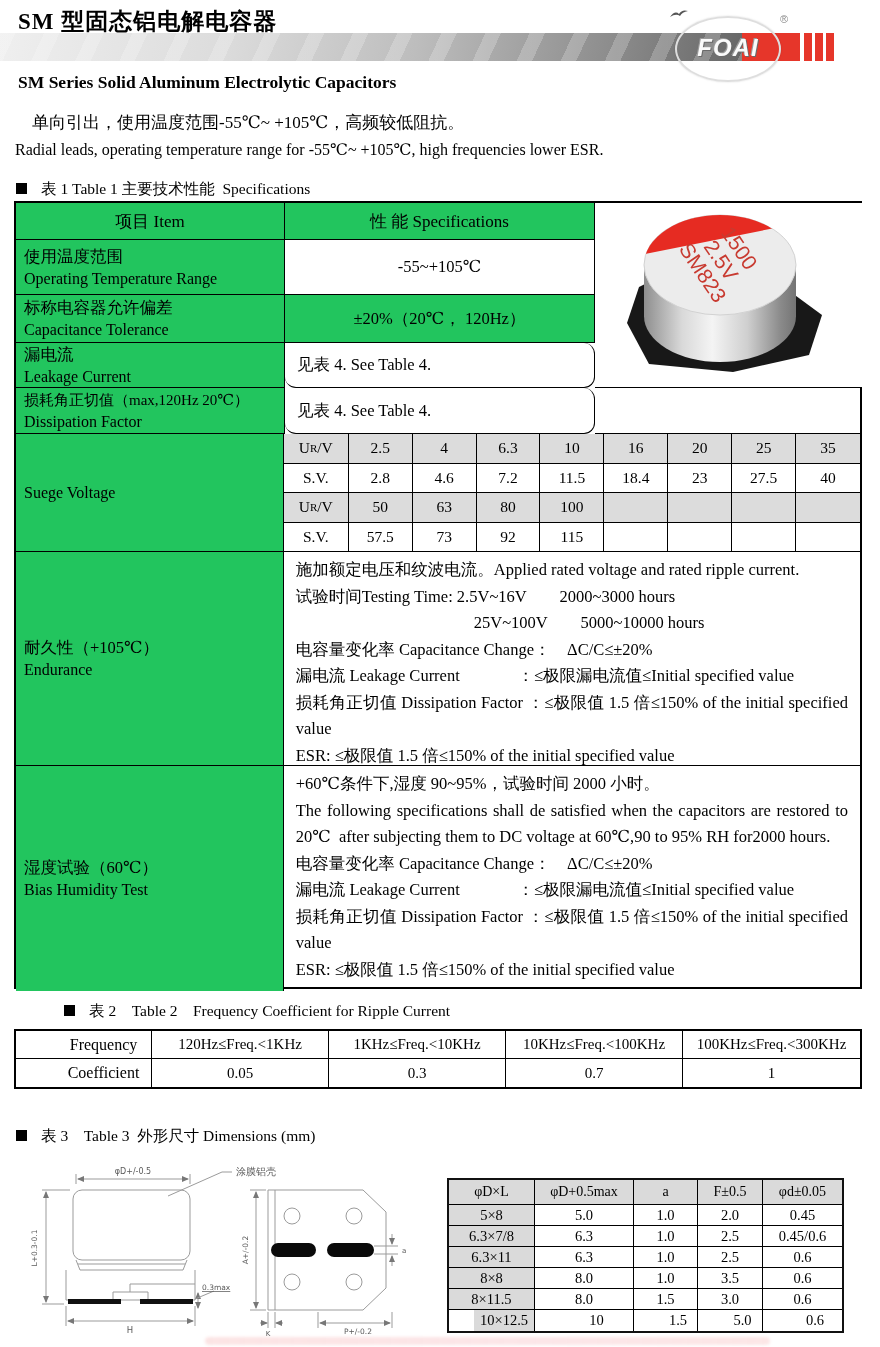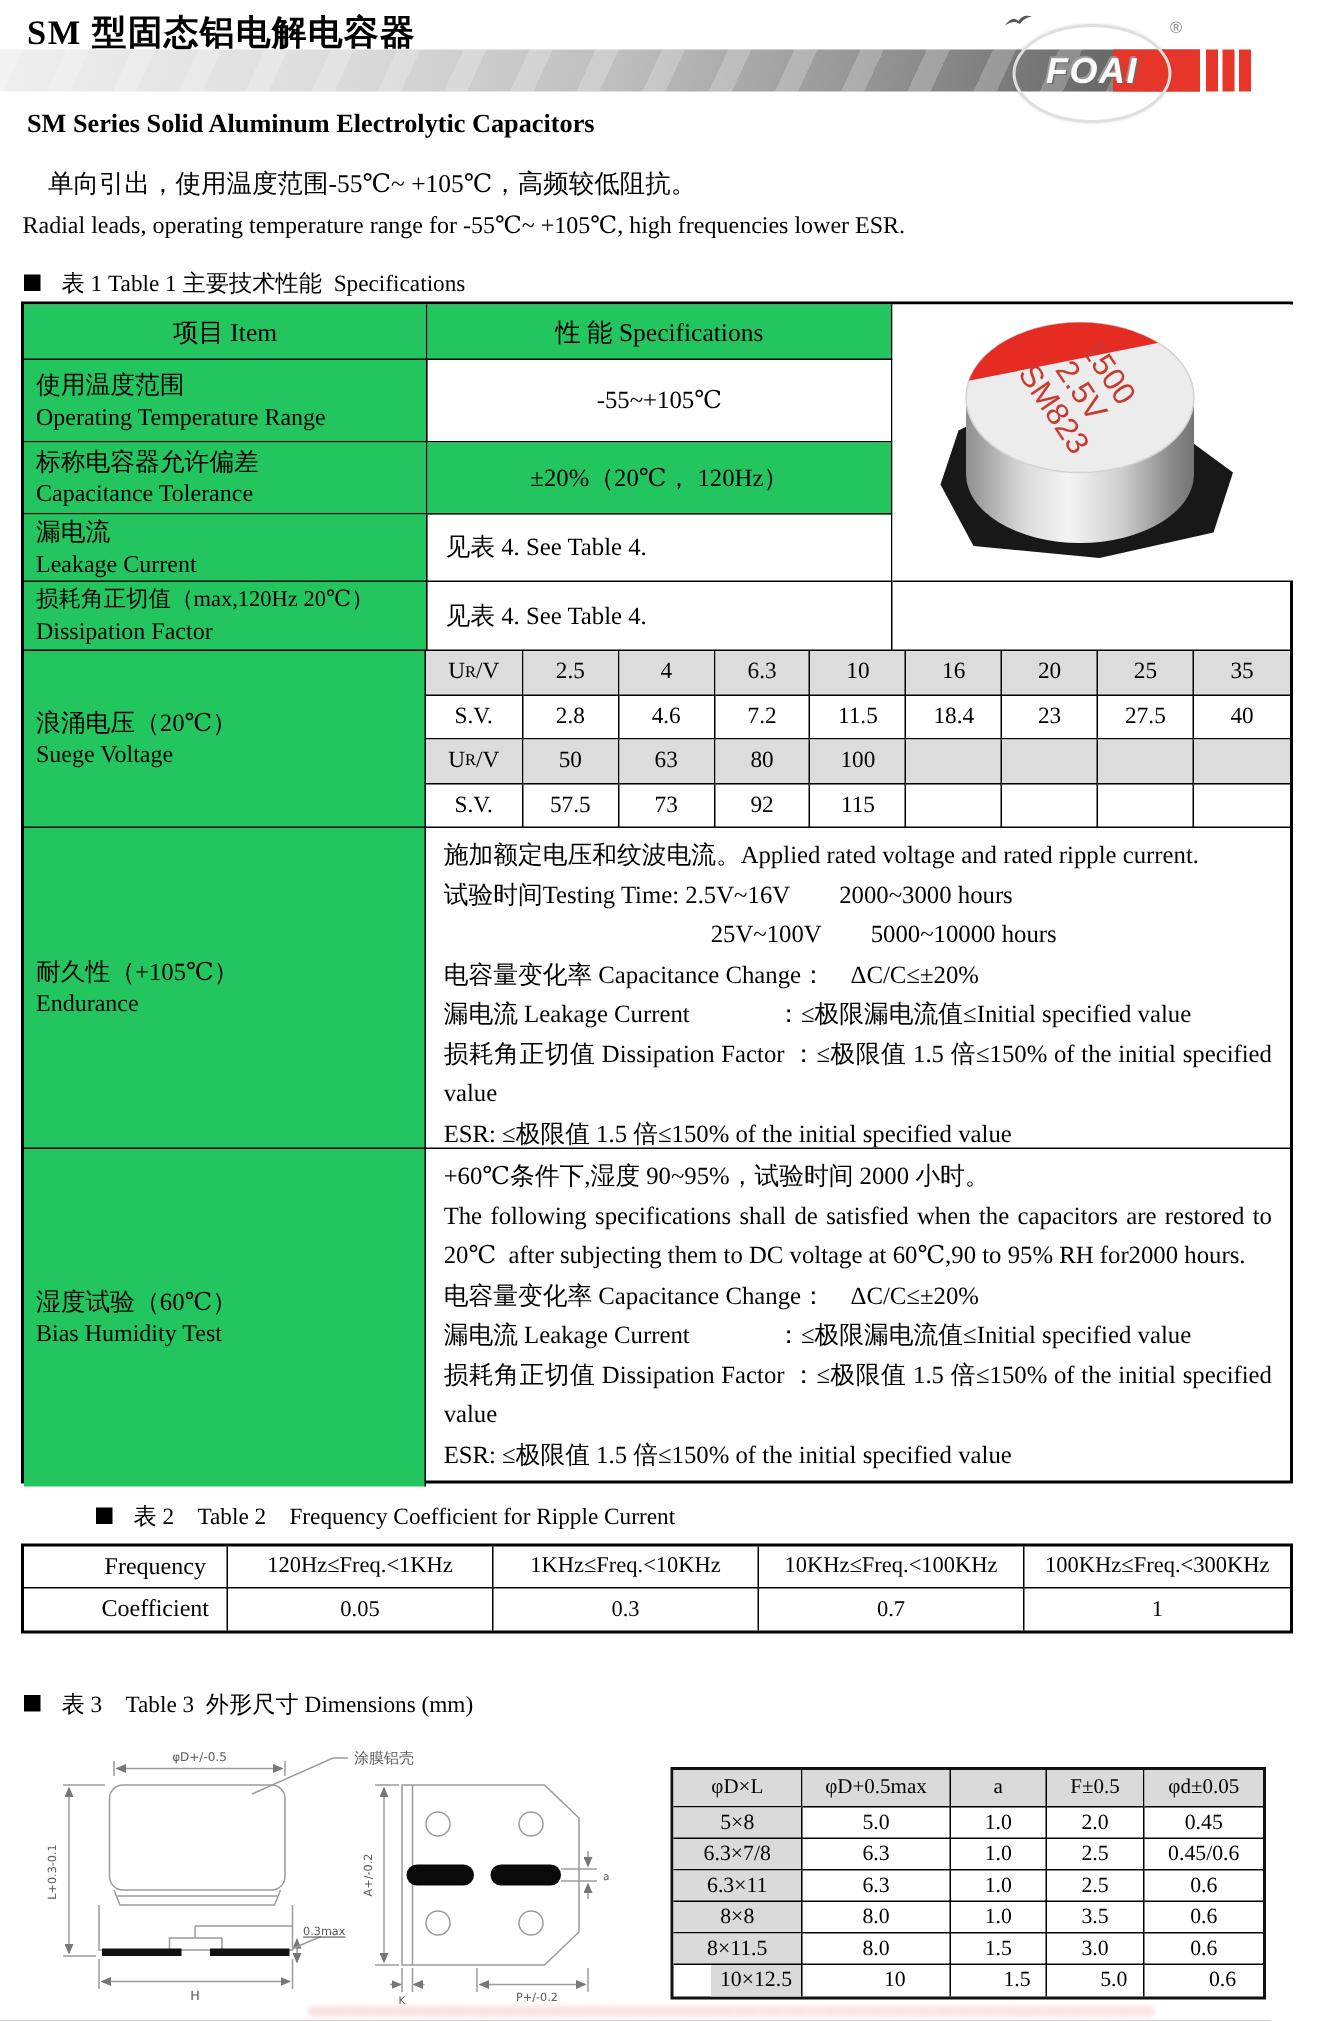--- a/index.html
+++ b/index.html
@@ -35,21 +35,21 @@
   .t1 { position: absolute; left: 14px; top: 201px; width: 848px; height: 788px; border: 2px solid #000; background: #fff; }
   .cell { border-right: 1px solid #000; border-bottom: 1px solid #000; }
   .gray { background: #22c55e; }
   .t1-top { display: flex; }
   .t1-left { width: 579px; }
   .t1-left .r { display: flex; }
   .c-item { width: 269px; padding: 3px 8px; display: flex; flex-direction: column; justify-content: center; }
   .c-item .cn { font-size: 16.5px; line-height: 22px; }
   .c-item .en { font-size: 16px; line-height: 21px; }
   .c-spec { width: 310px; display: flex; align-items: center; justify-content: center; font-size: 16.5px; }
-  .c-spec.left { justify-content: flex-start; padding-left: 12px; }
+  .c-spec.left { justify-content: flex-start; padding-left: 12px; border-radius: 11px; }
   .hd { justify-content: center; align-items: center; display: flex; font-size: 17px; }
   .t1-right { width: 269px; }
   .photo-cell { height: 185px; border-bottom: 1px solid #000; background: #fff; }
   .photo-empty { height: 46px; border-bottom: 1px solid #000; }
   .h37 { height: 37px; } .h55 { height: 55px; } .h48 { height: 48px; } .h45 { height: 45px; } .h46 { height: 46px; }
 
   .t1-surge { display: flex; height: 118px; }
   .surge-item { width: 269px; height: 118px; }
   .surge-grid { width: 579px; display: grid; grid-template-columns: 65px repeat(8, 1fr); grid-auto-rows: 29.5px; }
   .sc { border-right: 1px solid #000; border-bottom: 1px solid #000; display: flex; align-items: center; justify-content: center; font-size: 15.5px; }
@@ -184,21 +184,20 @@
               <text x="125" y="86">SM823</text>
             </g>
           </svg>
         </div>
         <div class="photo-empty"></div>
       </div>
     </div>
 
     <div class="t1-surge">
       <div class="cell c-item gray surge-item">
-        <div class="cn">浪涌电压（20℃）</div>
         <div class="en">Suege Voltage</div>
       </div>
       <div class="surge-grid">
         <div class="sc u">
             <span>U</span>
             <sub>R</sub>
             <span>/V</span>
           </div>
         <div class="sc u">2.5</div>
         <div class="sc u">4</div>

